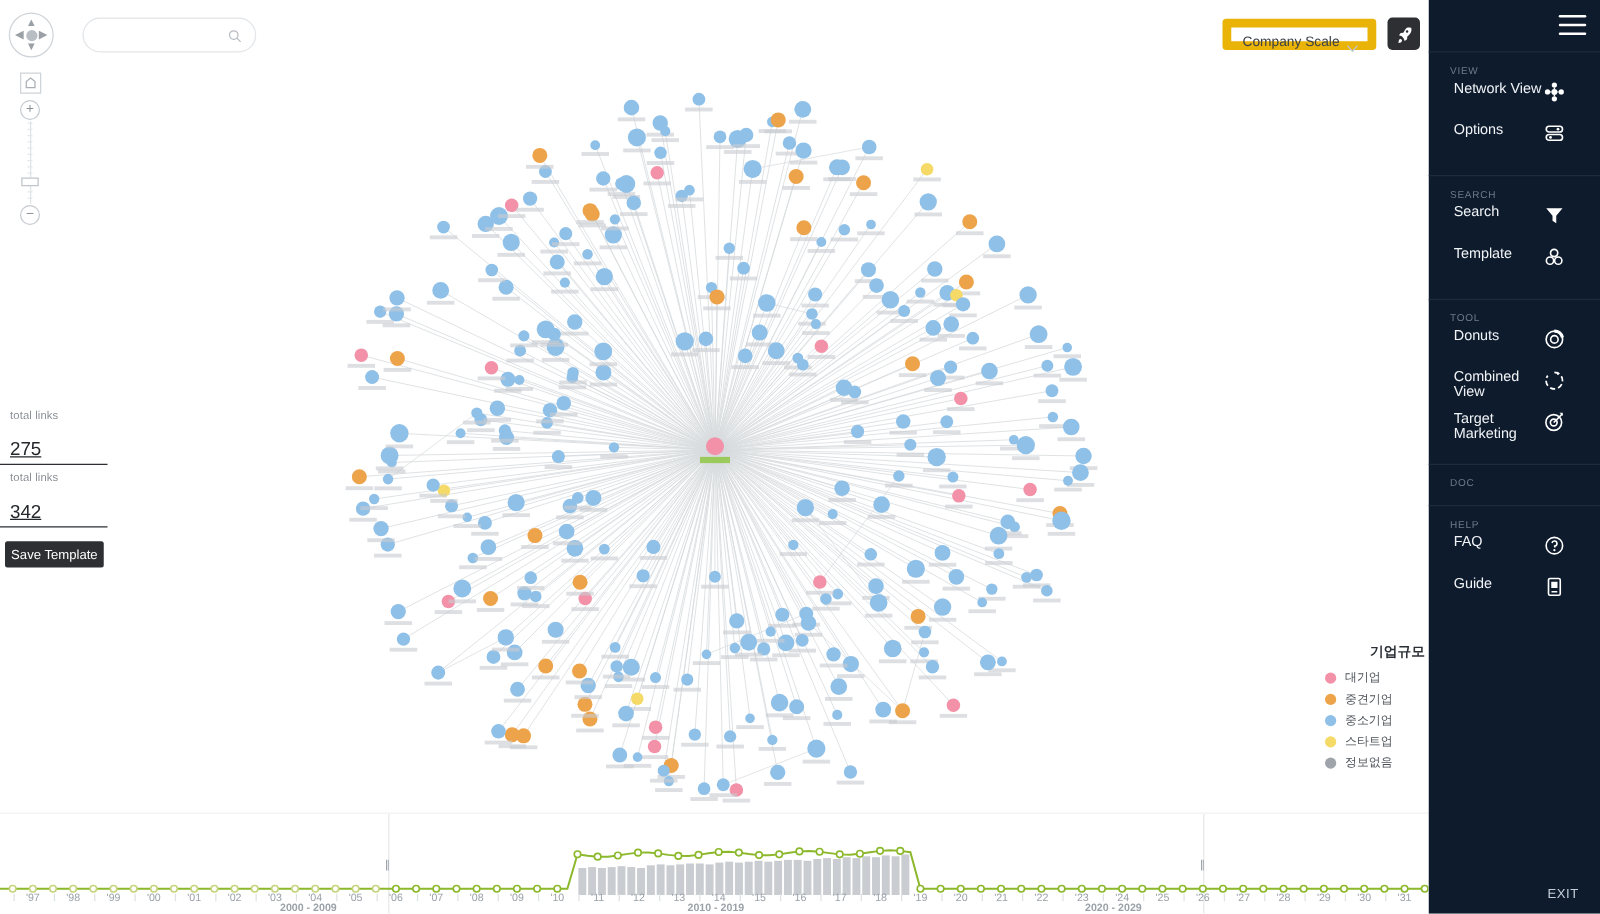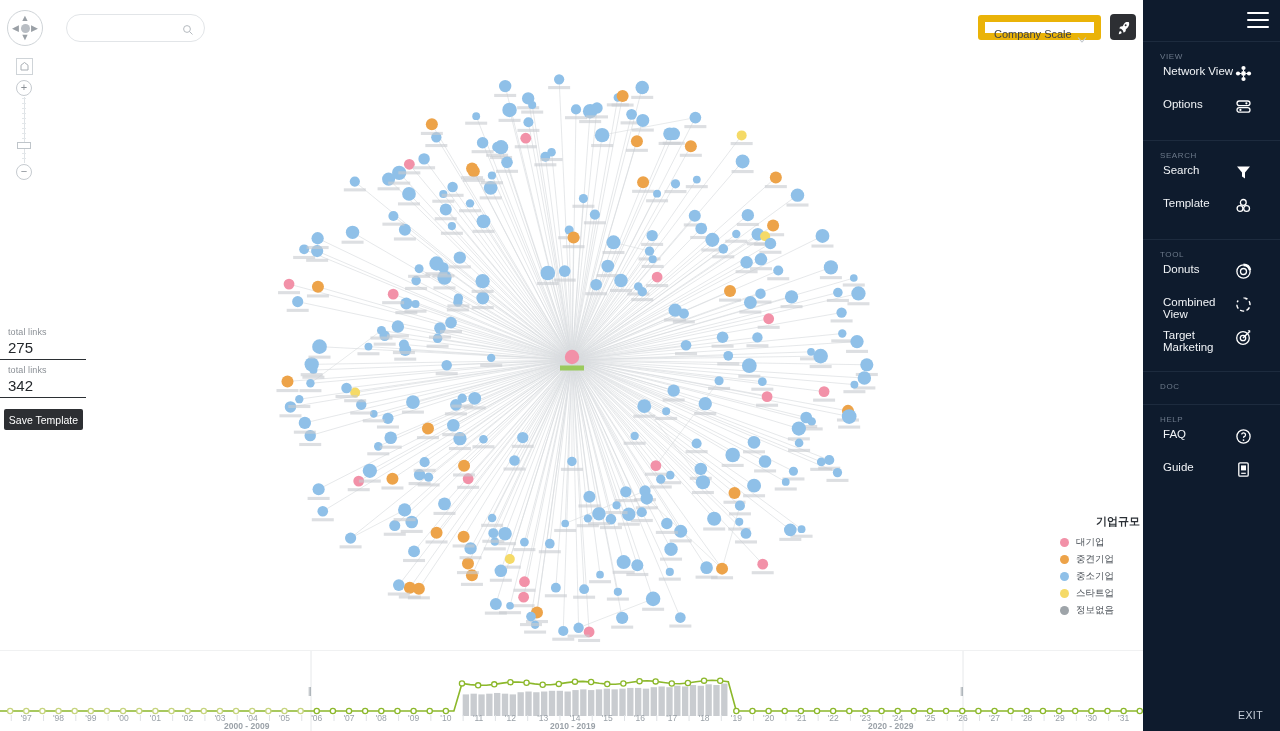--- a/index.html
+++ b/index.html
@@ -90,21 +90,21 @@
   .rocket-btn {
     position: absolute; left: 1110px; top: 14px;
     width: 26px; height: 26px; border-radius: 4px; background: #2d2f33;
     display: flex; align-items: center; justify-content: center;
   }
 
   
   .stats { position: absolute; left: 0; top: 322px; width: 86px; }
   .stat-block { padding: 5px 0 3px 8px; border-bottom: 1px solid #2b2f33; }
   .stat-lbl { font-size: 9px; color: #8b9096; letter-spacing: .1px; }
-  .stat-val { font-size: 15px; color: #24282c; margin-top: 2px; }
+  .stat-val { font-size: 15px; color: #24282c; margin-top: 14px; text-decoration: underline; }
   .save-tpl {
     margin: 11px 0 0 4px; width: 79px; height: 21px;
     background: #2d2f33; color: #fff; font-size: 10.5px;
     display: flex; align-items: center; justify-content: center;
     border-radius: 2px;
   }
 
   
   .legend { position: absolute; left: 1060px; top: 514px; width: 80px; }
   .legend-title { font-size: 11px; font-weight: bold; color: #2b3036; text-align: right; margin-bottom: 7px; }

